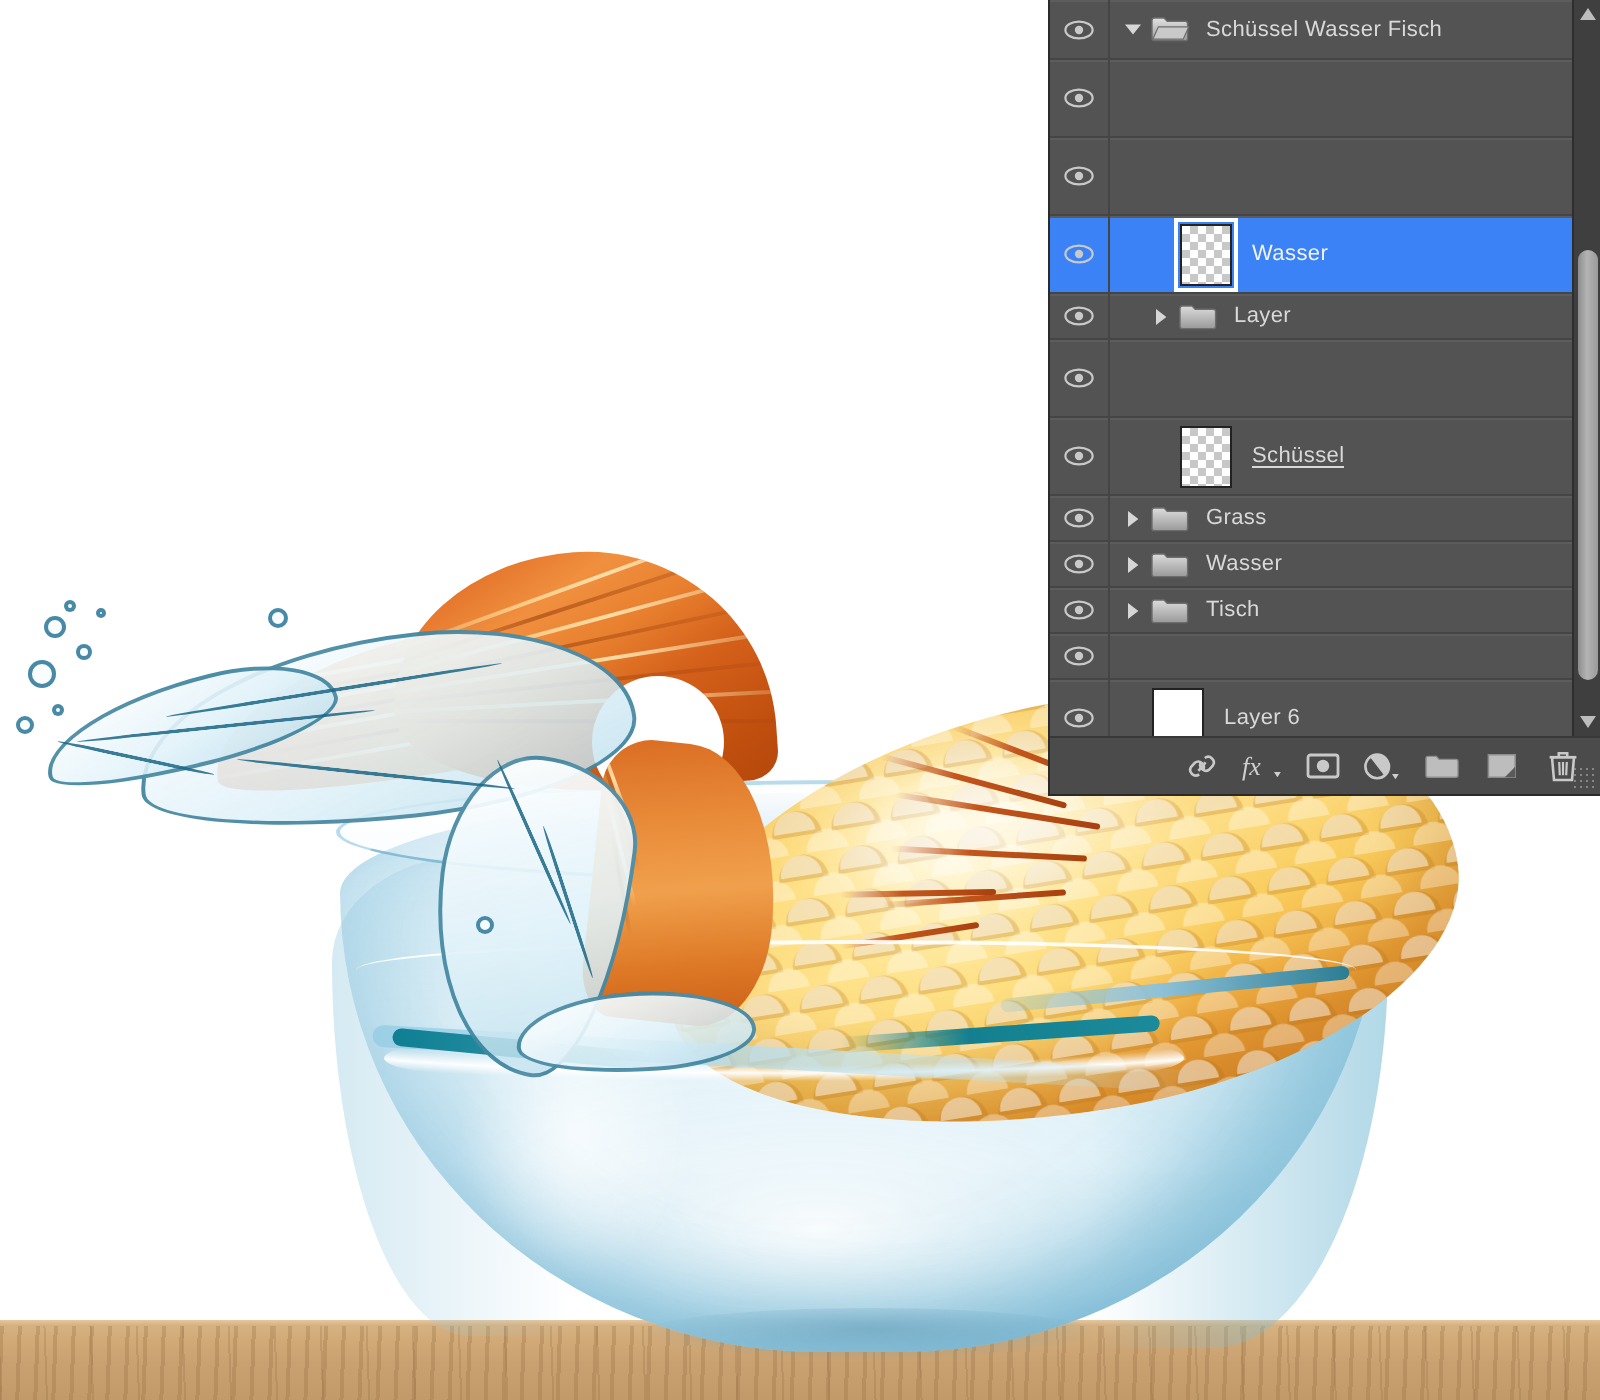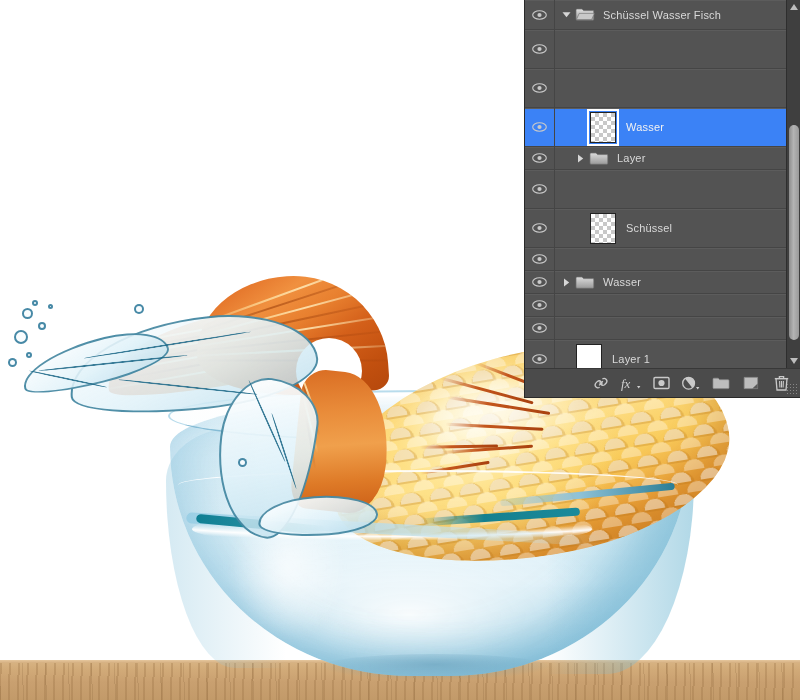--- a/index.html
+++ b/index.html
@@ -580,58 +580,96 @@
         </div>
         <div class="row short">
           <div class="eye-cell">
             <span class="eye">
               <svg width="15" height="10" viewBox="0 0 15 10">
                 <ellipse cx="7.5" cy="5" rx="6.8" ry="4.2" fill="none" stroke="#c9c9c9" stroke-width="1.1"></ellipse>
                 <circle cx="7.5" cy="5" r="2.1" fill="#c9c9c9"></circle>
               </svg>
             </span>
           </div>
-        </div>
-        <div class="row short">
-          <div class="eye-cell">
-            <span class="eye">
-              <svg width="15" height="10" viewBox="0 0 15 10">
-                <ellipse cx="7.5" cy="5" rx="6.8" ry="4.2" fill="none" stroke="#c9c9c9" stroke-width="1.1"></ellipse>
-                <circle cx="7.5" cy="5" r="2.1" fill="#c9c9c9"></circle>
-              </svg>
-            </span>
-          </div>
           <div class="body-cell ind-0">
             <span class="twisty">
               <svg width="7" height="9" viewBox="0 0 7 9">
                 <path d="M1 0.5 L6.2 4.5 L1 8.5 Z" fill="#d6d6d6"></path>
               </svg>
             </span>
             <span class="folder-icon">
               <svg width="20" height="15" viewBox="0 0 20 15">
                 <defs>
                   <linearGradient id="fg0" x1="0" y1="0" x2="0" y2="1">
                     <stop offset="0" stop-color="#dcdcdc"></stop>
                     <stop offset="1" stop-color="#9a9a9a"></stop>
                   </linearGradient>
                 </defs>
                 <path d="M1 3.2 C1 2.4 1.5 2 2.2 2 L7 2 L8.6 3.6 L17.6 3.6 C18.3 3.6 18.8 4 18.8 4.8 L18.8 12.2 C18.8 12.9 18.3 13.3 17.6 13.3 L2.2 13.3 C1.5 13.3 1 12.9 1 12.2 Z" fill="url(#fg0)" stroke="#6d6d6d" stroke-width="0.7"></path>
               </svg>
             </span>
+            <span class="lbl">Grass</span>
+          </div>
+        </div>
+        <div class="row short">
+          <div class="eye-cell">
+            <span class="eye">
+              <svg width="15" height="10" viewBox="0 0 15 10">
+                <ellipse cx="7.5" cy="5" rx="6.8" ry="4.2" fill="none" stroke="#c9c9c9" stroke-width="1.1"></ellipse>
+                <circle cx="7.5" cy="5" r="2.1" fill="#c9c9c9"></circle>
+              </svg>
+            </span>
+          </div>
+          <div class="body-cell ind-0">
+            <span class="twisty">
+              <svg width="7" height="9" viewBox="0 0 7 9">
+                <path d="M1 0.5 L6.2 4.5 L1 8.5 Z" fill="#d6d6d6"></path>
+              </svg>
+            </span>
+            <span class="folder-icon">
+              <svg width="20" height="15" viewBox="0 0 20 15">
+                <defs>
+                  <linearGradient id="fg0" x1="0" y1="0" x2="0" y2="1">
+                    <stop offset="0" stop-color="#dcdcdc"></stop>
+                    <stop offset="1" stop-color="#9a9a9a"></stop>
+                  </linearGradient>
+                </defs>
+                <path d="M1 3.2 C1 2.4 1.5 2 2.2 2 L7 2 L8.6 3.6 L17.6 3.6 C18.3 3.6 18.8 4 18.8 4.8 L18.8 12.2 C18.8 12.9 18.3 13.3 17.6 13.3 L2.2 13.3 C1.5 13.3 1 12.9 1 12.2 Z" fill="url(#fg0)" stroke="#6d6d6d" stroke-width="0.7"></path>
+              </svg>
+            </span>
             <span class="lbl">Wasser</span>
           </div>
         </div>
         <div class="row short">
           <div class="eye-cell">
             <span class="eye">
               <svg width="15" height="10" viewBox="0 0 15 10">
                 <ellipse cx="7.5" cy="5" rx="6.8" ry="4.2" fill="none" stroke="#c9c9c9" stroke-width="1.1"></ellipse>
                 <circle cx="7.5" cy="5" r="2.1" fill="#c9c9c9"></circle>
               </svg>
             </span>
+          </div>
+          <div class="body-cell ind-0">
+            <span class="twisty">
+              <svg width="7" height="9" viewBox="0 0 7 9">
+                <path d="M1 0.5 L6.2 4.5 L1 8.5 Z" fill="#d6d6d6"></path>
+              </svg>
+            </span>
+            <span class="folder-icon">
+              <svg width="20" height="15" viewBox="0 0 20 15">
+                <defs>
+                  <linearGradient id="fg0" x1="0" y1="0" x2="0" y2="1">
+                    <stop offset="0" stop-color="#dcdcdc"></stop>
+                    <stop offset="1" stop-color="#9a9a9a"></stop>
+                  </linearGradient>
+                </defs>
+                <path d="M1 3.2 C1 2.4 1.5 2 2.2 2 L7 2 L8.6 3.6 L17.6 3.6 C18.3 3.6 18.8 4 18.8 4.8 L18.8 12.2 C18.8 12.9 18.3 13.3 17.6 13.3 L2.2 13.3 C1.5 13.3 1 12.9 1 12.2 Z" fill="url(#fg0)" stroke="#6d6d6d" stroke-width="0.7"></path>
+              </svg>
+            </span>
+            <span class="lbl">Tisch</span>
           </div>
         </div>
         <div class="row short">
           <div class="eye-cell">
             <span class="eye">
               <svg width="15" height="10" viewBox="0 0 15 10">
                 <ellipse cx="7.5" cy="5" rx="6.8" ry="4.2" fill="none" stroke="#c9c9c9" stroke-width="1.1"></ellipse>
                 <circle cx="7.5" cy="5" r="2.1" fill="#c9c9c9"></circle>
               </svg>
             </span>
@@ -642,21 +680,21 @@
             <span class="eye">
               <svg width="15" height="10" viewBox="0 0 15 10">
                 <ellipse cx="7.5" cy="5" rx="6.8" ry="4.2" fill="none" stroke="#c9c9c9" stroke-width="1.1"></ellipse>
                 <circle cx="7.5" cy="5" r="2.1" fill="#c9c9c9"></circle>
               </svg>
             </span>
           </div>
           <div class="body-cell ind-0">
             <span class="clip-ind"></span>
             <span class="thumb solid"></span>
-            <span class="lbl">Layer 1</span>
+            <span class="lbl">Layer 6</span>
           </div>
         </div>
       </div>
 
     <div class="vscroll">
       <div class="vs-arrow up">
         <svg width="8" height="6" viewBox="0 0 8 6">
             <path d="M4 0 L8 6 L0 6 Z" fill="#bdbdbd"></path>
           </svg>
       </div>

